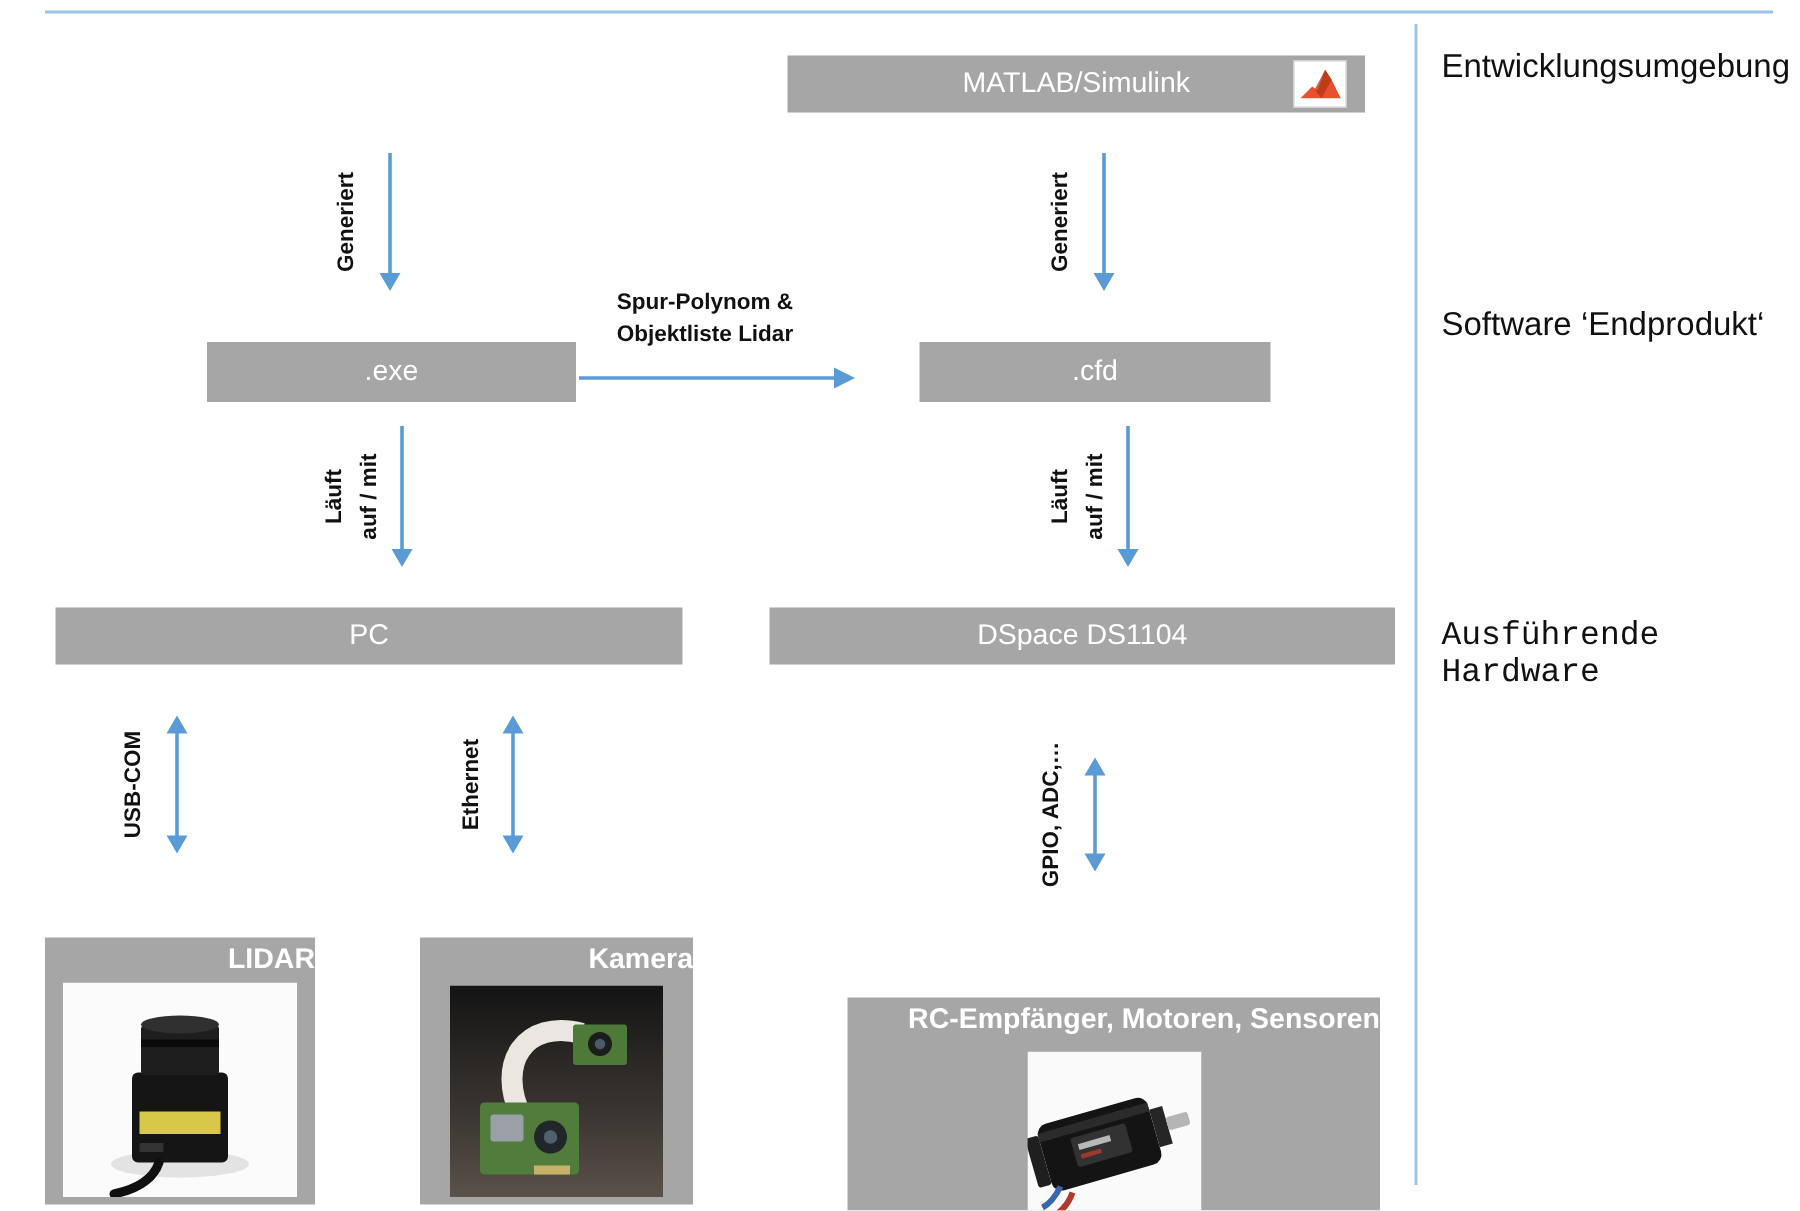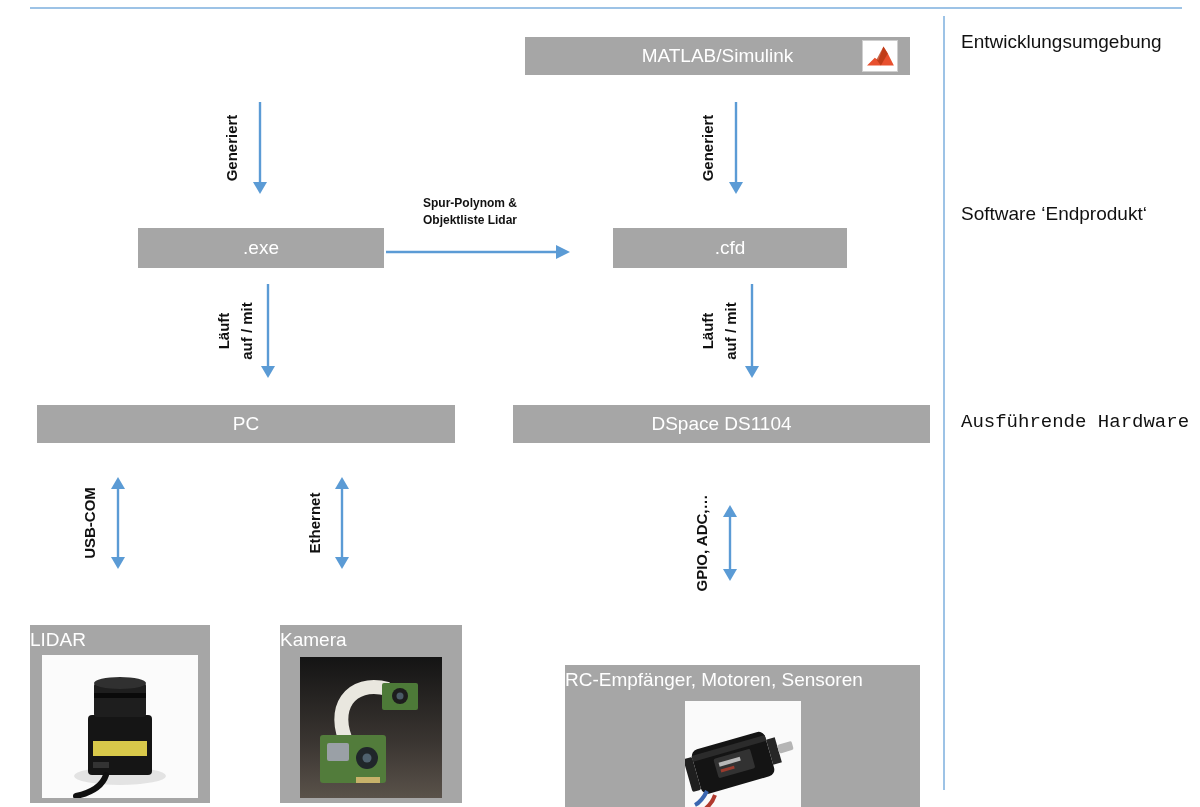--- a/index.html
+++ b/index.html
@@ -1,32 +1,32 @@
 <!DOCTYPE html>
 <html style="--box-gray: #a6a6a6; --box-text: #ffffff; --arrow-blue: #5b9bd5; --divider-blue: #9dc3e6; --vs-purple: #68217a; --matlab-orange: #e8502e;"><head>
 <meta charset="utf-8">
 <style>
   html,body{margin:0;padding:0;background:#ffffff;}
   .canvas{position:relative;width:1200px;height:807px;background:#fff;font-family:"Liberation Sans",sans-serif;overflow:hidden;}
   .divider{position:absolute;background:var(--divider-blue,#9dc3e6);}
-  .side-label{position:absolute;left:961px;width:235px;font-size:19px;color:#111;}
+  .side-label{position:absolute;left:961px;width:235px;font-size:22px;color:#111;}
   .box{position:absolute;background:var(--box-gray,#a6a6a6);color:var(--box-text,#ffffff);display:flex;align-items:center;justify-content:center;font-size:19px;}
   .photo-box{display:block;}
-  .pb-label{display:block;text-align:left;line-height:29px;font-size:19px;}
+  .pb-label{display:block;text-align:right;line-height:29px;font-size:19px;font-weight:bold;}
   .photo{position:absolute;}
   .photo svg{width:100%;height:100%;display:block;}
   .logo{position:absolute;top:3px;width:36px;height:32px;background:#fff;display:flex;align-items:center;justify-content:center;box-shadow:inset 0 0 0 1px #cfcfcf;}
   .vs-glyph{color:var(--vs-purple,#68217a);font-size:27px;font-weight:bold;line-height:1;}
   .matlab-shape{fill:var(--matlab-orange,#e8502e);}
   .matlab-shade{fill:#b33512;opacity:.75;}
   .arrow{position:absolute;}
   .arrow line{stroke:var(--arrow-blue,#5b9bd5);stroke-width:2.4;}
   .arrow polygon{fill:var(--arrow-blue,#5b9bd5);}
   .vlabel{position:absolute;transform:translate(-50%,-50%) rotate(-90deg);font-weight:700;font-size:15px;white-space:nowrap;color:#111;}
-  .hlabel{position:absolute;transform:translate(-50%,-50%);font-weight:700;font-size:12px;color:#111;line-height:1.4;white-space:nowrap;}
+  .hlabel{position:absolute;transform:translate(-50%,-50%);font-weight:700;font-size:15px;color:#111;line-height:1.4;white-space:nowrap;}
 </style>
 </head>
 <body>
 
 <div class="canvas">
 
   <div class="divider" style="left:30px;top:7px;width:1152px;height:2px;"></div>
   <div class="divider" style="left:943px;top:16px;width:2px;height:774px;"></div>
 
   <div class="side-label" style="top:31px;">Entwicklungsumgebung</div>

